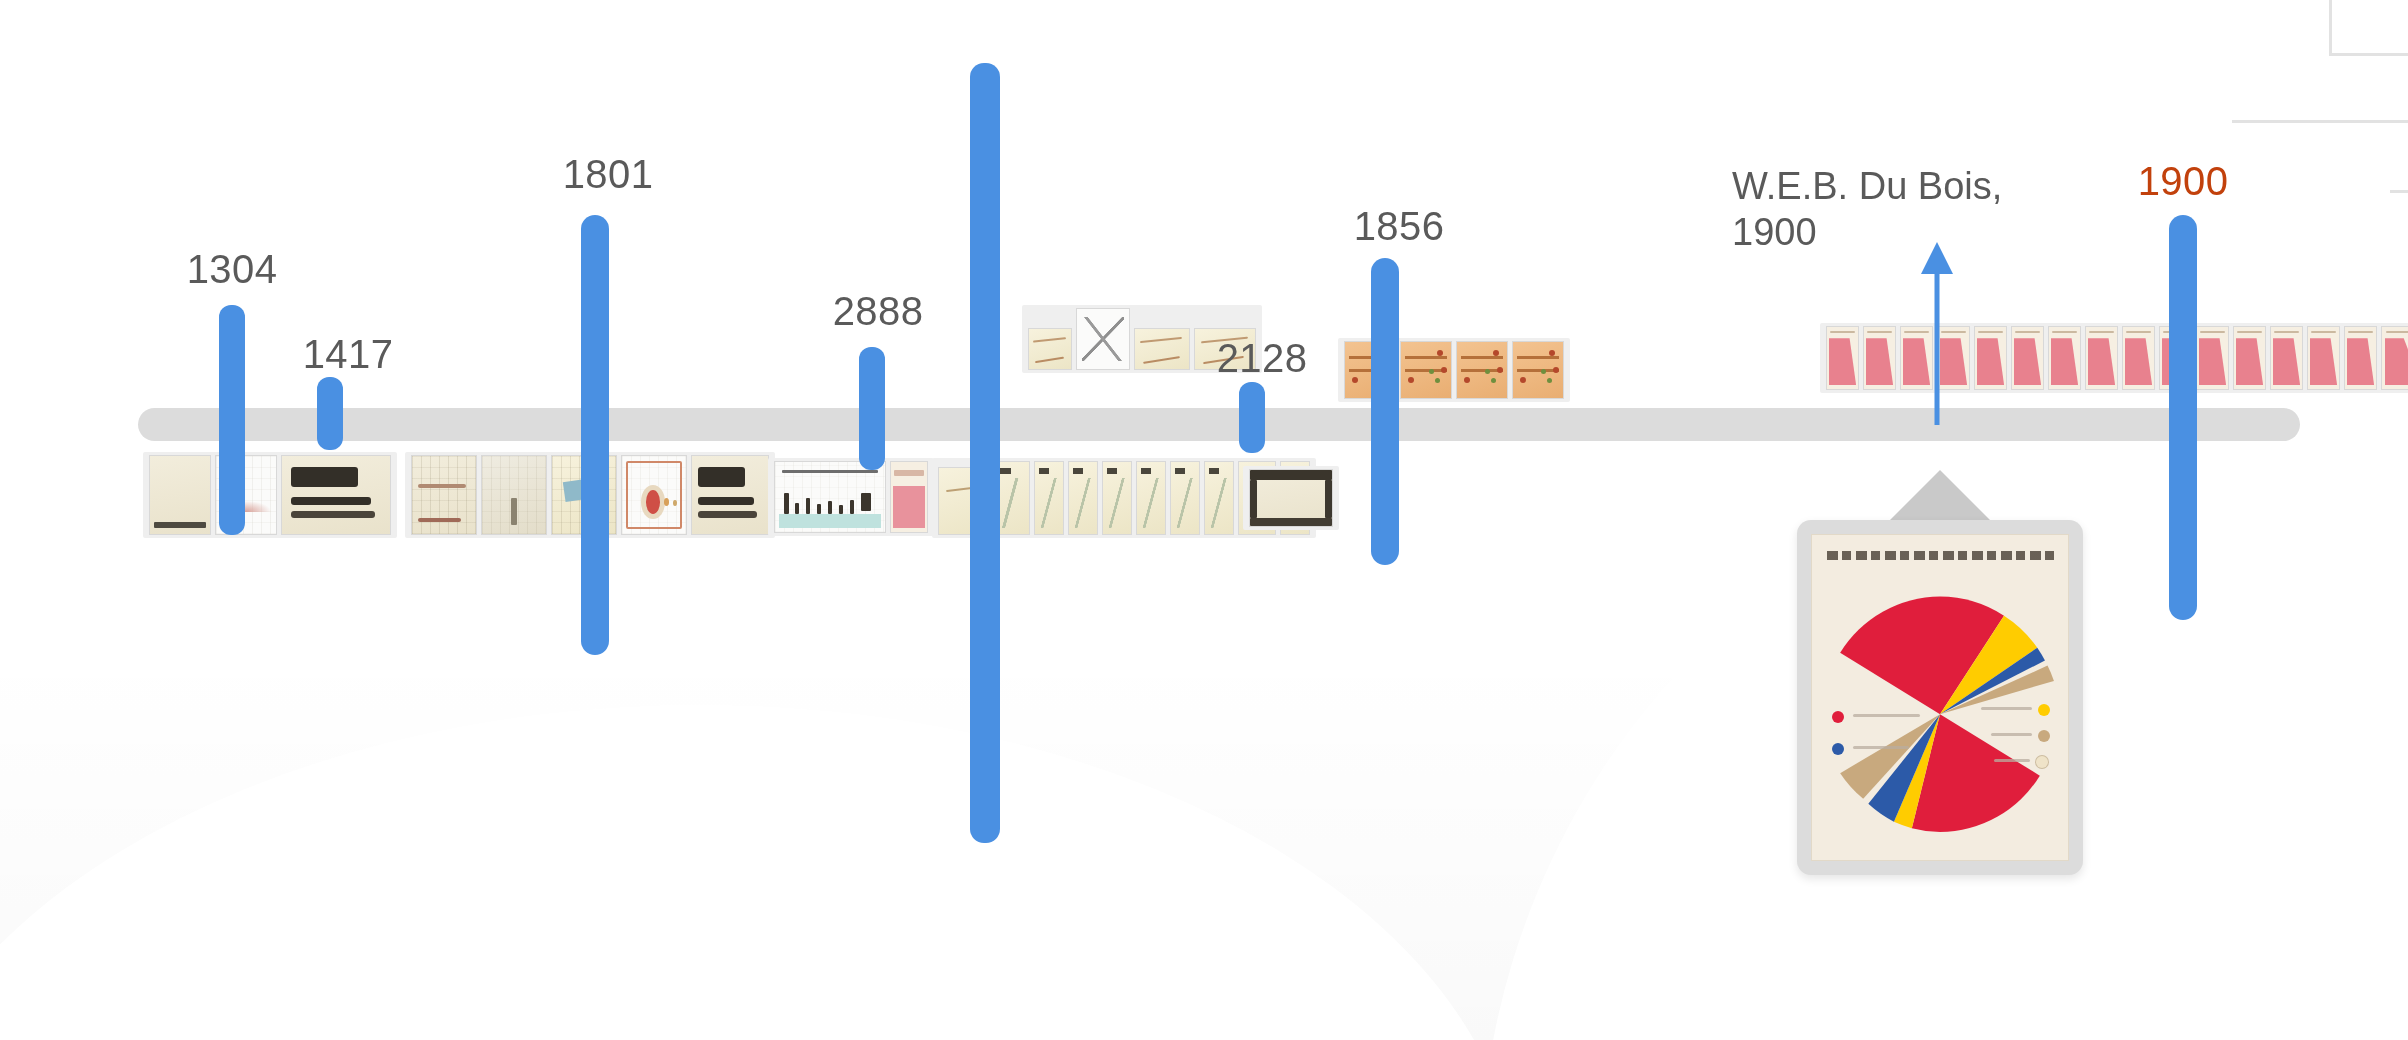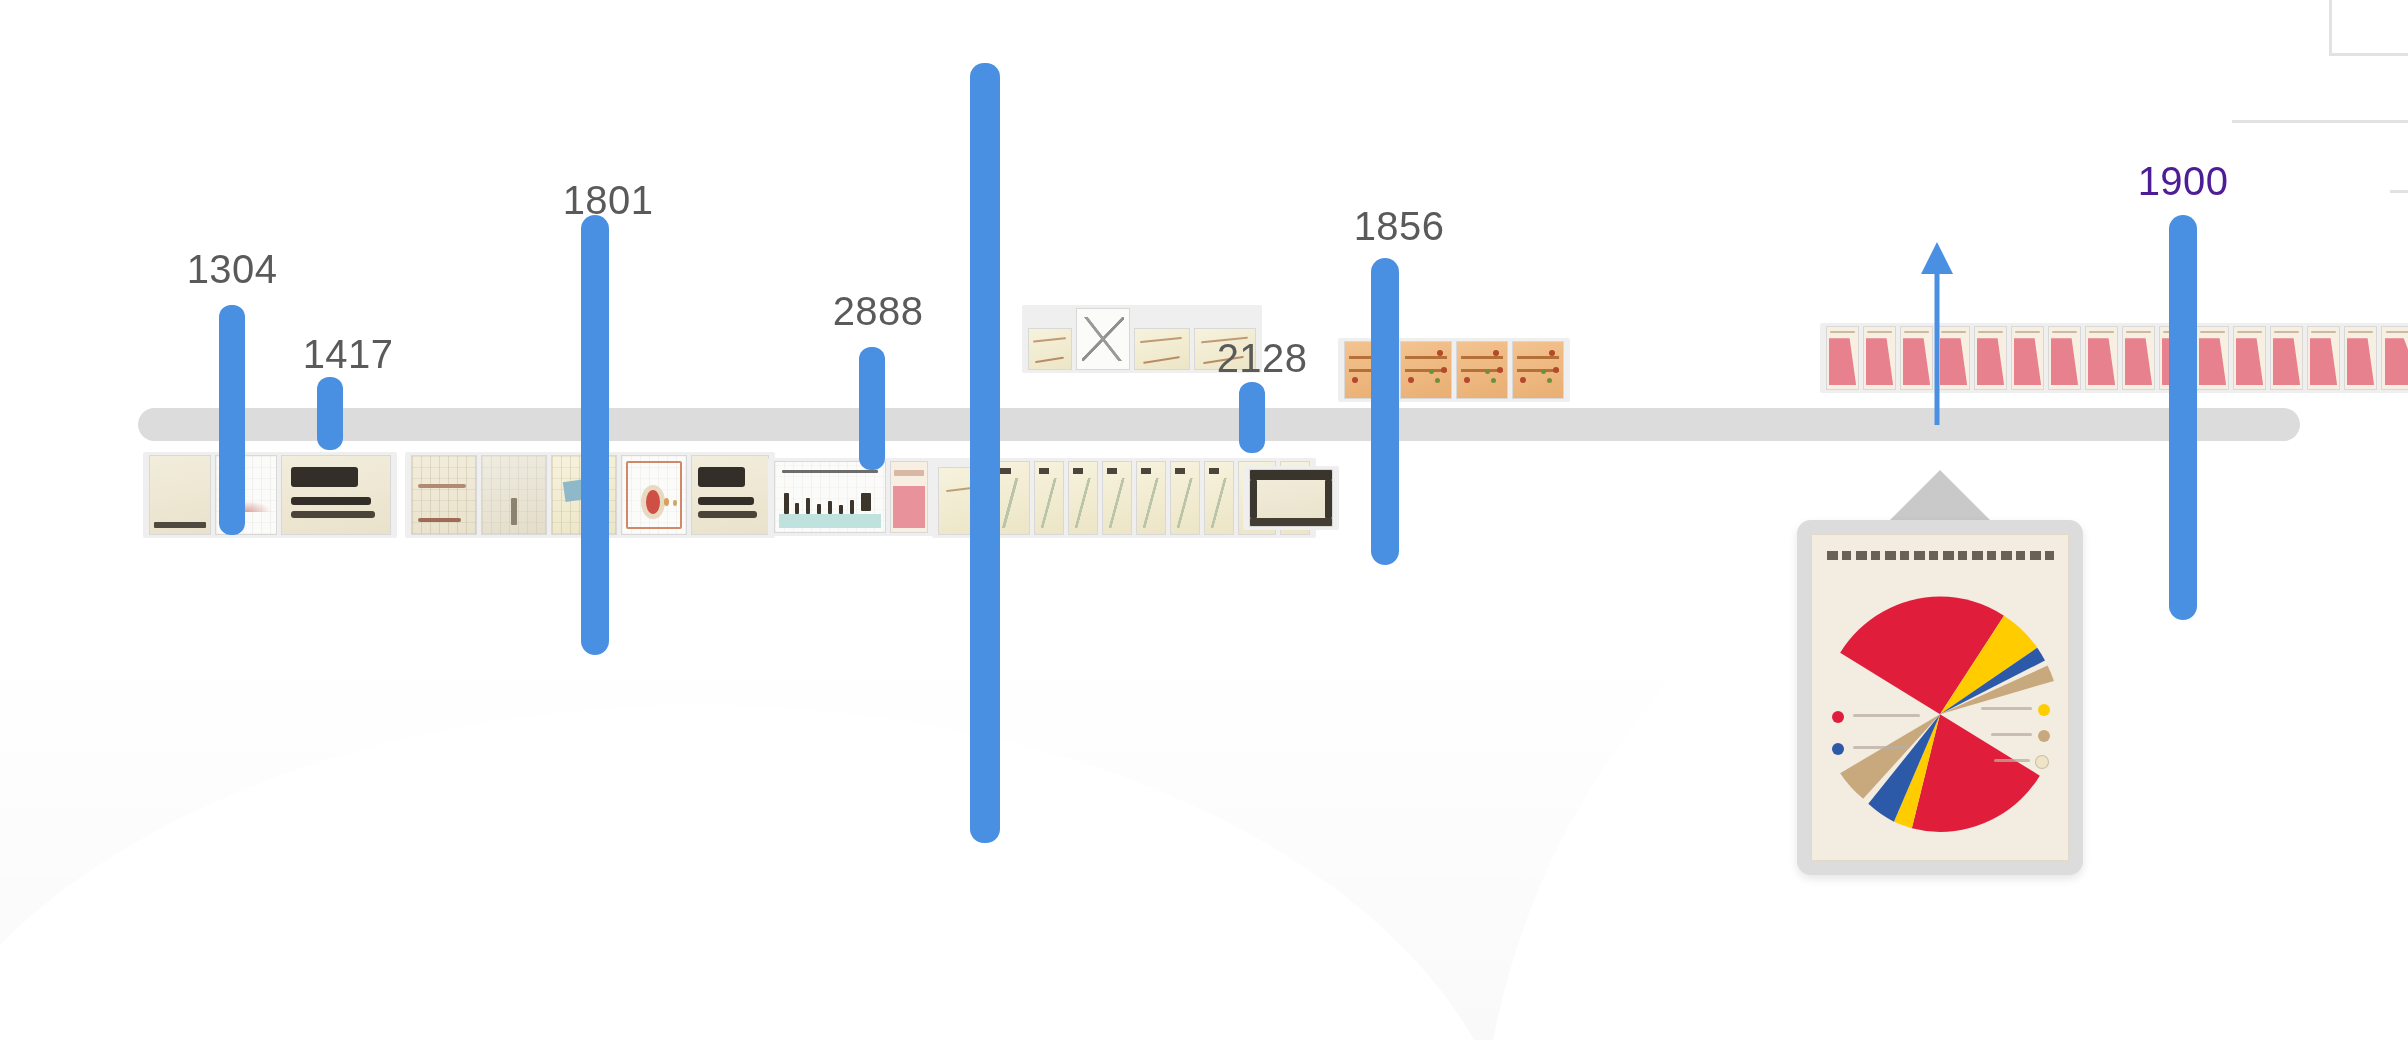--- a/index.html
+++ b/index.html
@@ -567,27 +567,28 @@
       <div class="marker" style="left: 581px; top: 215px; width: 28px; height: 440px; background: rgb(74, 144, 226);"></div>
       <div class="marker thin" style="left: 859px; top: 347px; width: 26px; height: 123px; background: rgb(74, 144, 226);"></div>
       <div class="marker" style="left: 970px; top: 63px; width: 30px; height: 780px; background: rgb(74, 144, 226);"></div>
       <div class="marker thin" style="left: 1239px; top: 382px; width: 26px; height: 71px; background: rgb(74, 144, 226);"></div>
       <div class="marker" style="left: 1371px; top: 258px; width: 28px; height: 307px; background: rgb(74, 144, 226);"></div>
       <div class="marker" style="left: 2169px; top: 215px; width: 28px; height: 405px; background: rgb(74, 144, 226);"></div>
     </div>
   <div id="labels">
       <div class="year-label" style="left: 232px; top: 248px; color: rgb(90, 90, 90);">1304</div>
       <div class="year-label" style="left: 348px; top: 333px; color: rgb(90, 90, 90);">1417</div>
-      <div class="year-label" style="left: 608px; top: 179px; color: rgb(90, 90, 90);">1801</div>
+      <div class="year-label" style="left: 608px; top: 153px; color: rgb(90, 90, 90);">1801</div>
       <div class="year-label" style="left: 878px; top: 290px; color: rgb(90, 90, 90);">2888</div>
       <div class="year-label" style="left: 1262px; top: 337px; color: rgb(90, 90, 90);">2128</div>
       <div class="year-label" style="left: 1399px; top: 205px; color: rgb(90, 90, 90);">1856</div>
-      <div class="year-label" style="left: 2183px; top: 160px; color: #4c1d95;">1900</div>
+      <div class="year-label" style="left: 2183px; top: 160px; color: #c2410c;">1900</div>
     </div>
 
+  <div class="callout-label" id="callout-text" style="left: 1732px; top: 163px; color: rgb(90, 90, 90);">W.E.B. Du Bois, 1900</div>
 
   <svg class="callout-arrow" id="callout-arrow" width="40" height="200" viewBox="0 0 40 187" style="left: 1917px; top: 238px; height: 187px;">
     <line x1="20" y1="187" x2="20" y2="30" stroke="#4a90e2" stroke-width="5"></line>
     <polygon points="20,4 36,36 4,36" fill="#4a90e2"></polygon>
   </svg>
 
   <div class="card-notch" id="card-notch" style="left: 1888px; top: 470px;"></div>
 
   <div class="callout-card" id="callout-card" style="left: 1797px; top: 520px; width: 286px; height: 355px;">
     <div class="callout-inner">

